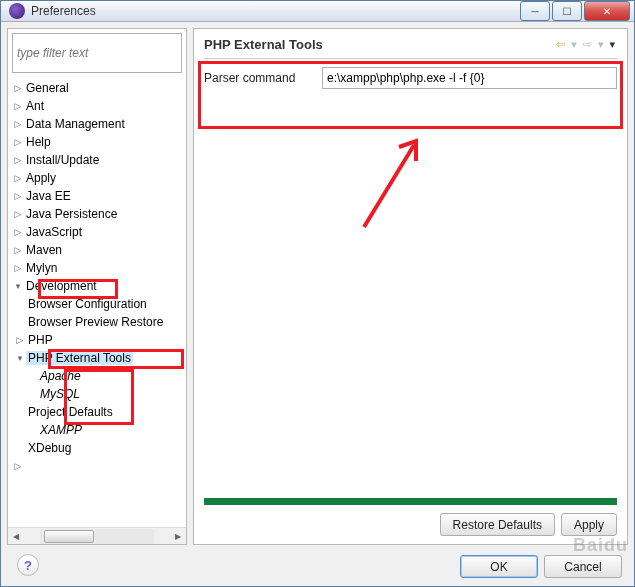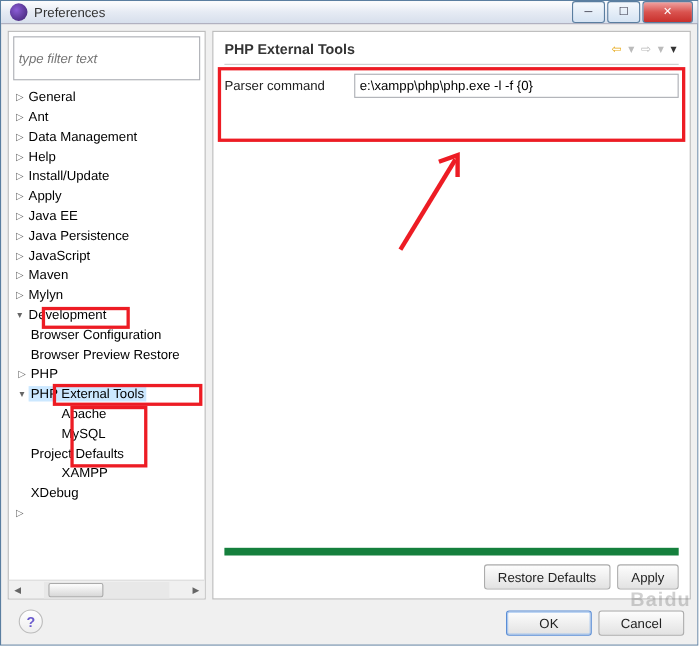--- a/index.html
+++ b/index.html
@@ -16,21 +16,21 @@
   .left-pane { width: 180px; display: flex; flex-direction: column; background: #fff; border: 1px solid #b8b8b8; }
   .filter { margin: 4px; }
   .filter input { width: 100%; height: 40px; padding: 2px 4px; border: 1px solid #abadb3; color: #888; font-style: italic; }
   .tree-wrap { flex: 1; overflow: hidden; position: relative; }
   .tree { padding: 2px 0; overflow: hidden; height: 450px; }
   .tree-item { display: flex; align-items: center; height: 18px; padding-left: 4px; white-space: nowrap; cursor: default; }
   .tree-item .arrow { width: 12px; text-align: center; color: #666; font-size: 9px; }
   .tree-item .label { padding: 0 2px; }
   .tree-item.selected .label { background: #cce8ff; }
   .indent-1 { padding-left: 6px; }
-  .indent-2 { padding-left: 34px; }
+  .indent-2 { padding-left: 18px; font-style: italic; }
   .hscroll { height: 17px; background: #f0f0f0; border-top: 1px solid #ddd; display: flex; align-items: center; }
   .hscroll .track { flex: 1; height: 15px; background: #e8e8e8; margin: 0 16px; position: relative; }
   .hscroll .thumb { position: absolute; left: 4px; top: 1px; width: 50px; height: 13px; background: linear-gradient(to bottom, #fdfdfd, #d8d8d8); border: 1px solid #aaa; border-radius: 2px; }
   .hscroll .arrb { width: 16px; height: 15px; display: flex; align-items: center; justify-content: center; color: #666; font-size: 8px; }
   .right-pane { flex: 1; background: #fff; border: 1px solid #b8b8b8; display: flex; flex-direction: column; padding: 8px 10px; }
   .right-header { display: flex; align-items: center; border-bottom: 1px solid #ccc; padding-bottom: 6px; margin-bottom: 8px; }
   .right-header h1 { flex: 1; margin: 0; font-size: 13px; font-weight: bold; color: #333; }
   .nav-arrows { display: flex; gap: 2px; align-items: center; }
   .nav-arrows span { font-size: 11px; color: #bbb; padding: 0 2px; }
   .nav-arrows .active { color: #e6a817; }

